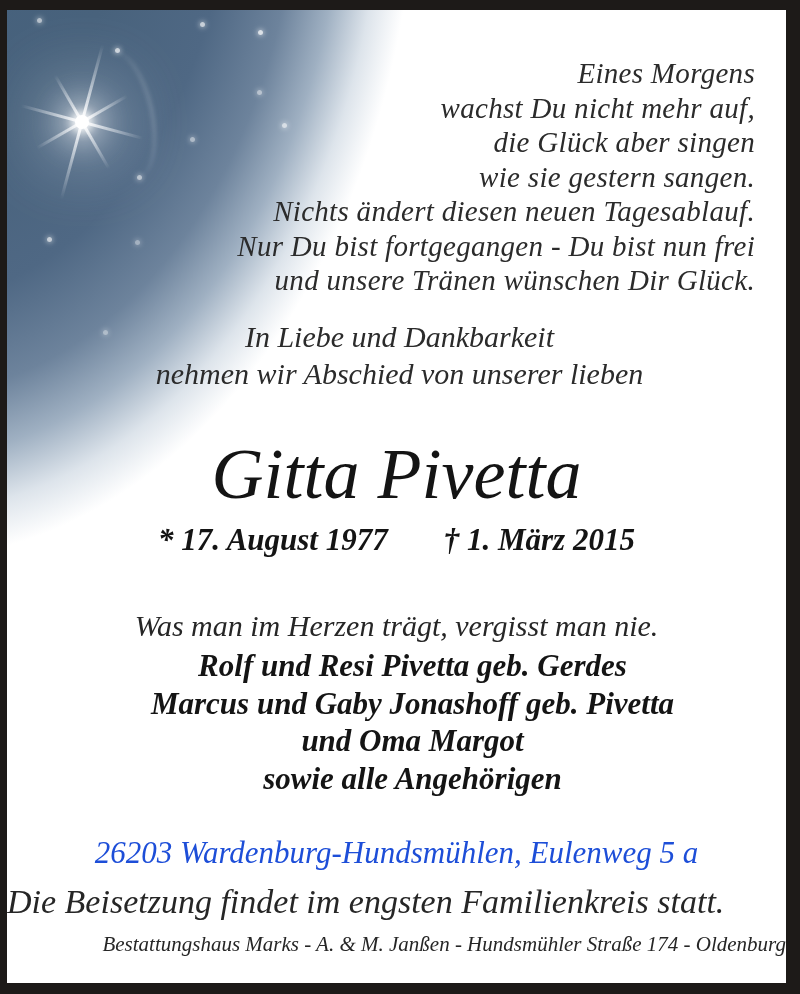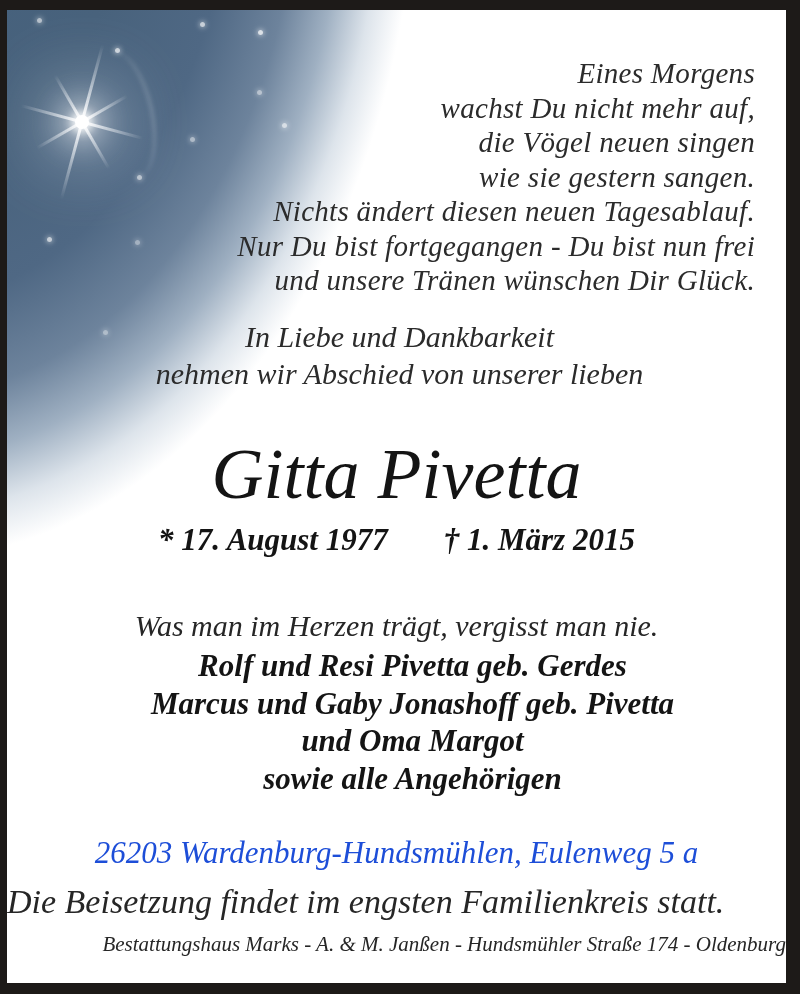--- a/index.html
+++ b/index.html
@@ -151,21 +151,21 @@
         <div class="ray r2"></div>
         <div class="ray r3"></div>
         <div class="ray r4"></div>
         <div class="core"></div>
       </div>
     </div>
 
     <div class="poem">
       <div>Eines Morgens</div>
       <div>wachst Du nicht mehr auf,</div>
-      <div>die Vögel neuen singen</div>
+      <div>die Glück aber singen</div>
       <div>wie sie gestern sangen.</div>
       <div>Nichts ändert diesen neuen Tagesablauf.</div>
       <div>Nur Du bist fortgegangen - Du bist nun frei</div>
       <div>und unsere Tränen wünschen Dir Glück.</div>
     </div>
 
     <div class="farewell">
       <div>In Liebe und Dankbarkeit</div>
       <div>nehmen wir Abschied von unserer lieben</div>
     </div>

